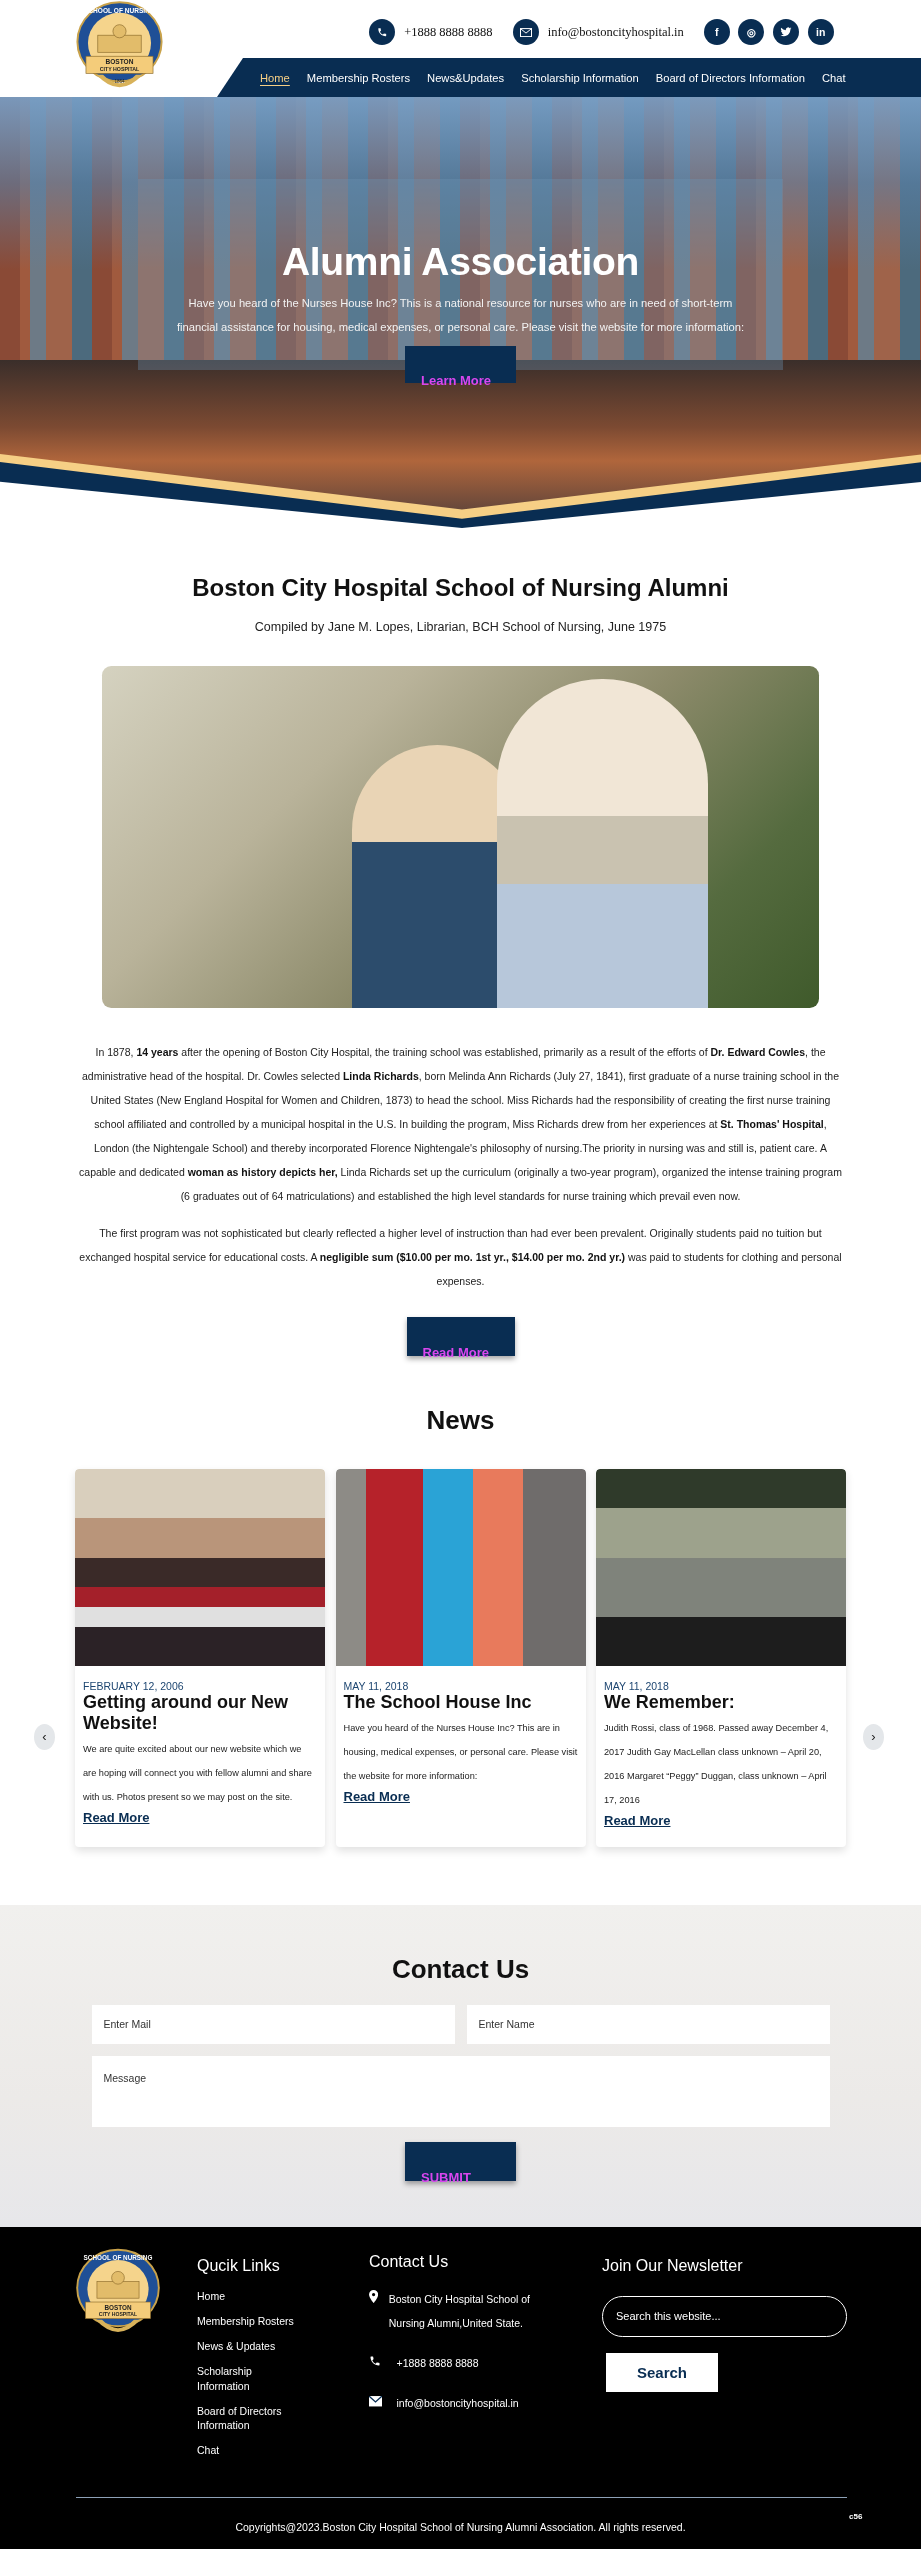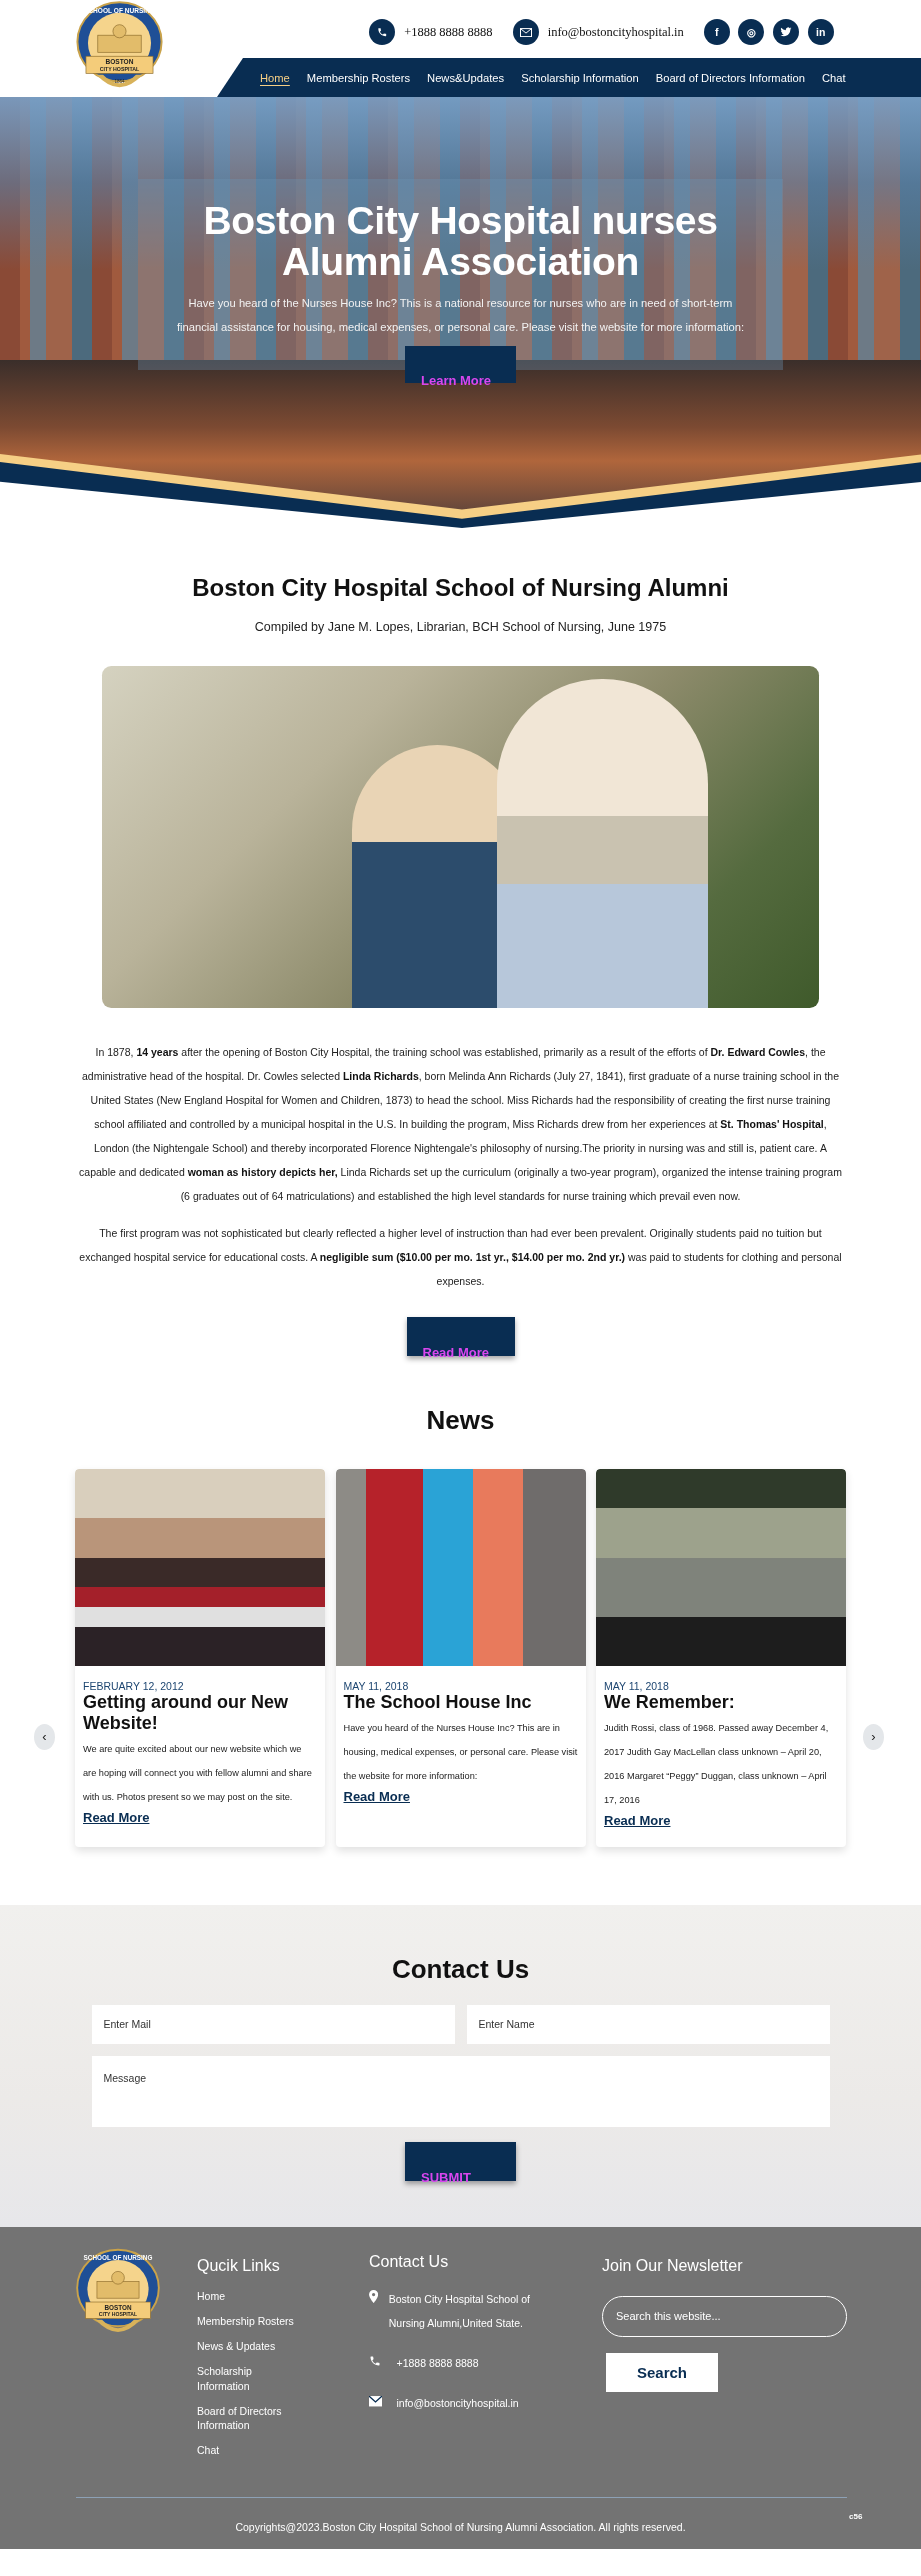--- a/index.html
+++ b/index.html
@@ -68,21 +68,21 @@
   .contact h2 { font-size: 26px; font-weight: bold; }
   .form { width: 738px; margin: 20px auto 0; }
   .row { display: flex; gap: 12px; }
   .form input, .form textarea { border: none; background: #fff; font-family: "Liberation Sans", sans-serif; font-size: 10.5px; color: #222; padding: 0 12px; }
   .form input { flex: 1; height: 39px; }
   .form textarea { width: 100%; height: 71px; margin-top: 12px; padding-top: 16px; resize: none; }
   .form input::placeholder, .form textarea::placeholder { color: #333; }
   .contact .btn-dark { margin-top: 13px; width: 111px; height: 39px; }
 
   
-  .footer { background: #737373; color: #fff; height: 322px; position: relative; }
+  .footer { background: #000000; color: #fff; height: 322px; position: relative; }
   .flogo { position: absolute; left: 74px; top: 20px; width: 88px; height: 96px; }
   .fcol { position: absolute; top: 26px; }
   .fcol h4 { font-size: 16px; font-weight: normal; }
   .fcol.links { left: 197px; top: 30px; }
   .fcol.links a { display: block; font-size: 10.5px; margin-top: 10.5px; text-decoration: none; color: #fff; line-height: 14.5px; width: 105px; }
   .fcol.links h4 + a { margin-top: 14.5px; }
   .fcol.contactcol { left: 369px; }
   .citem { display: flex; align-items: flex-start; font-size: 10.5px; line-height: 24px; margin-top: 16px; }
   .citem .ic { width: 17px; margin-right: 10.5px; text-align: left; font-size: 12px; }
   .fcol.news { left: 602px; top: 30px; text-align: left; padding: 0; }
@@ -145,21 +145,21 @@
     <a>Chat</a>
   </nav>
 </div>
 
 <section class="hero">
   <div class="hero-bg"></div>
   <div class="hero-water"></div>
   <div class="hero-overlay"></div>
   <div class="hero-content">
     <h1>
-      <span>Boston City Hospital nurses</span><br>
+      <br>
       <span>Alumni Association</span>
     </h1>
     <p>Have you heard of the Nurses House Inc? This is a national resource for nurses who are in need of short-term financial assistance for housing, medical expenses, or personal care. Please visit the website for more information:</p>
     <button class="btn-dark">Learn More</button>
   </div>
   <svg class="chevron" viewBox="0 0 1400 200" preserveAspectRatio="none">
     <polygon points="0,88 700,172 1400,88 1400,200 0,200" fill="#f6cf85"></polygon>
     <polygon points="0,100 700,186 1400,100 1400,200 0,200" fill="#092d52"></polygon>
     <polygon points="0,130 700,200 1400,130 1400,200 0,200" fill="#fff"></polygon>
   </svg>
@@ -179,21 +179,21 @@
   <button class="btn-dark">Read More</button>
 </section>
 
 <section class="news">
   <h2>News</h2>
   <div class="news-cards">
     <div class="arrow left">‹</div>
     <div class="card">
       <div class="img img1"></div>
       <div class="body">
-        <div class="date">FEBRUARY 12, 2012</div>
+        <div class="date">FEBRUARY 12, 2006</div>
         <h3>Getting around our New Website!</h3>
         <div class="desc">We are quite excited about our new website which we are hoping will connect you with fellow alumni and share with us. Photos present so we may post on the site.</div>
         <a class="more">Read More</a>
       </div>
     </div>
     <div class="card">
       <div class="img img2"></div>
       <div class="body">
         <div class="date">MAY 11, 2018</div>
         <h3>The School House Inc</h3>

